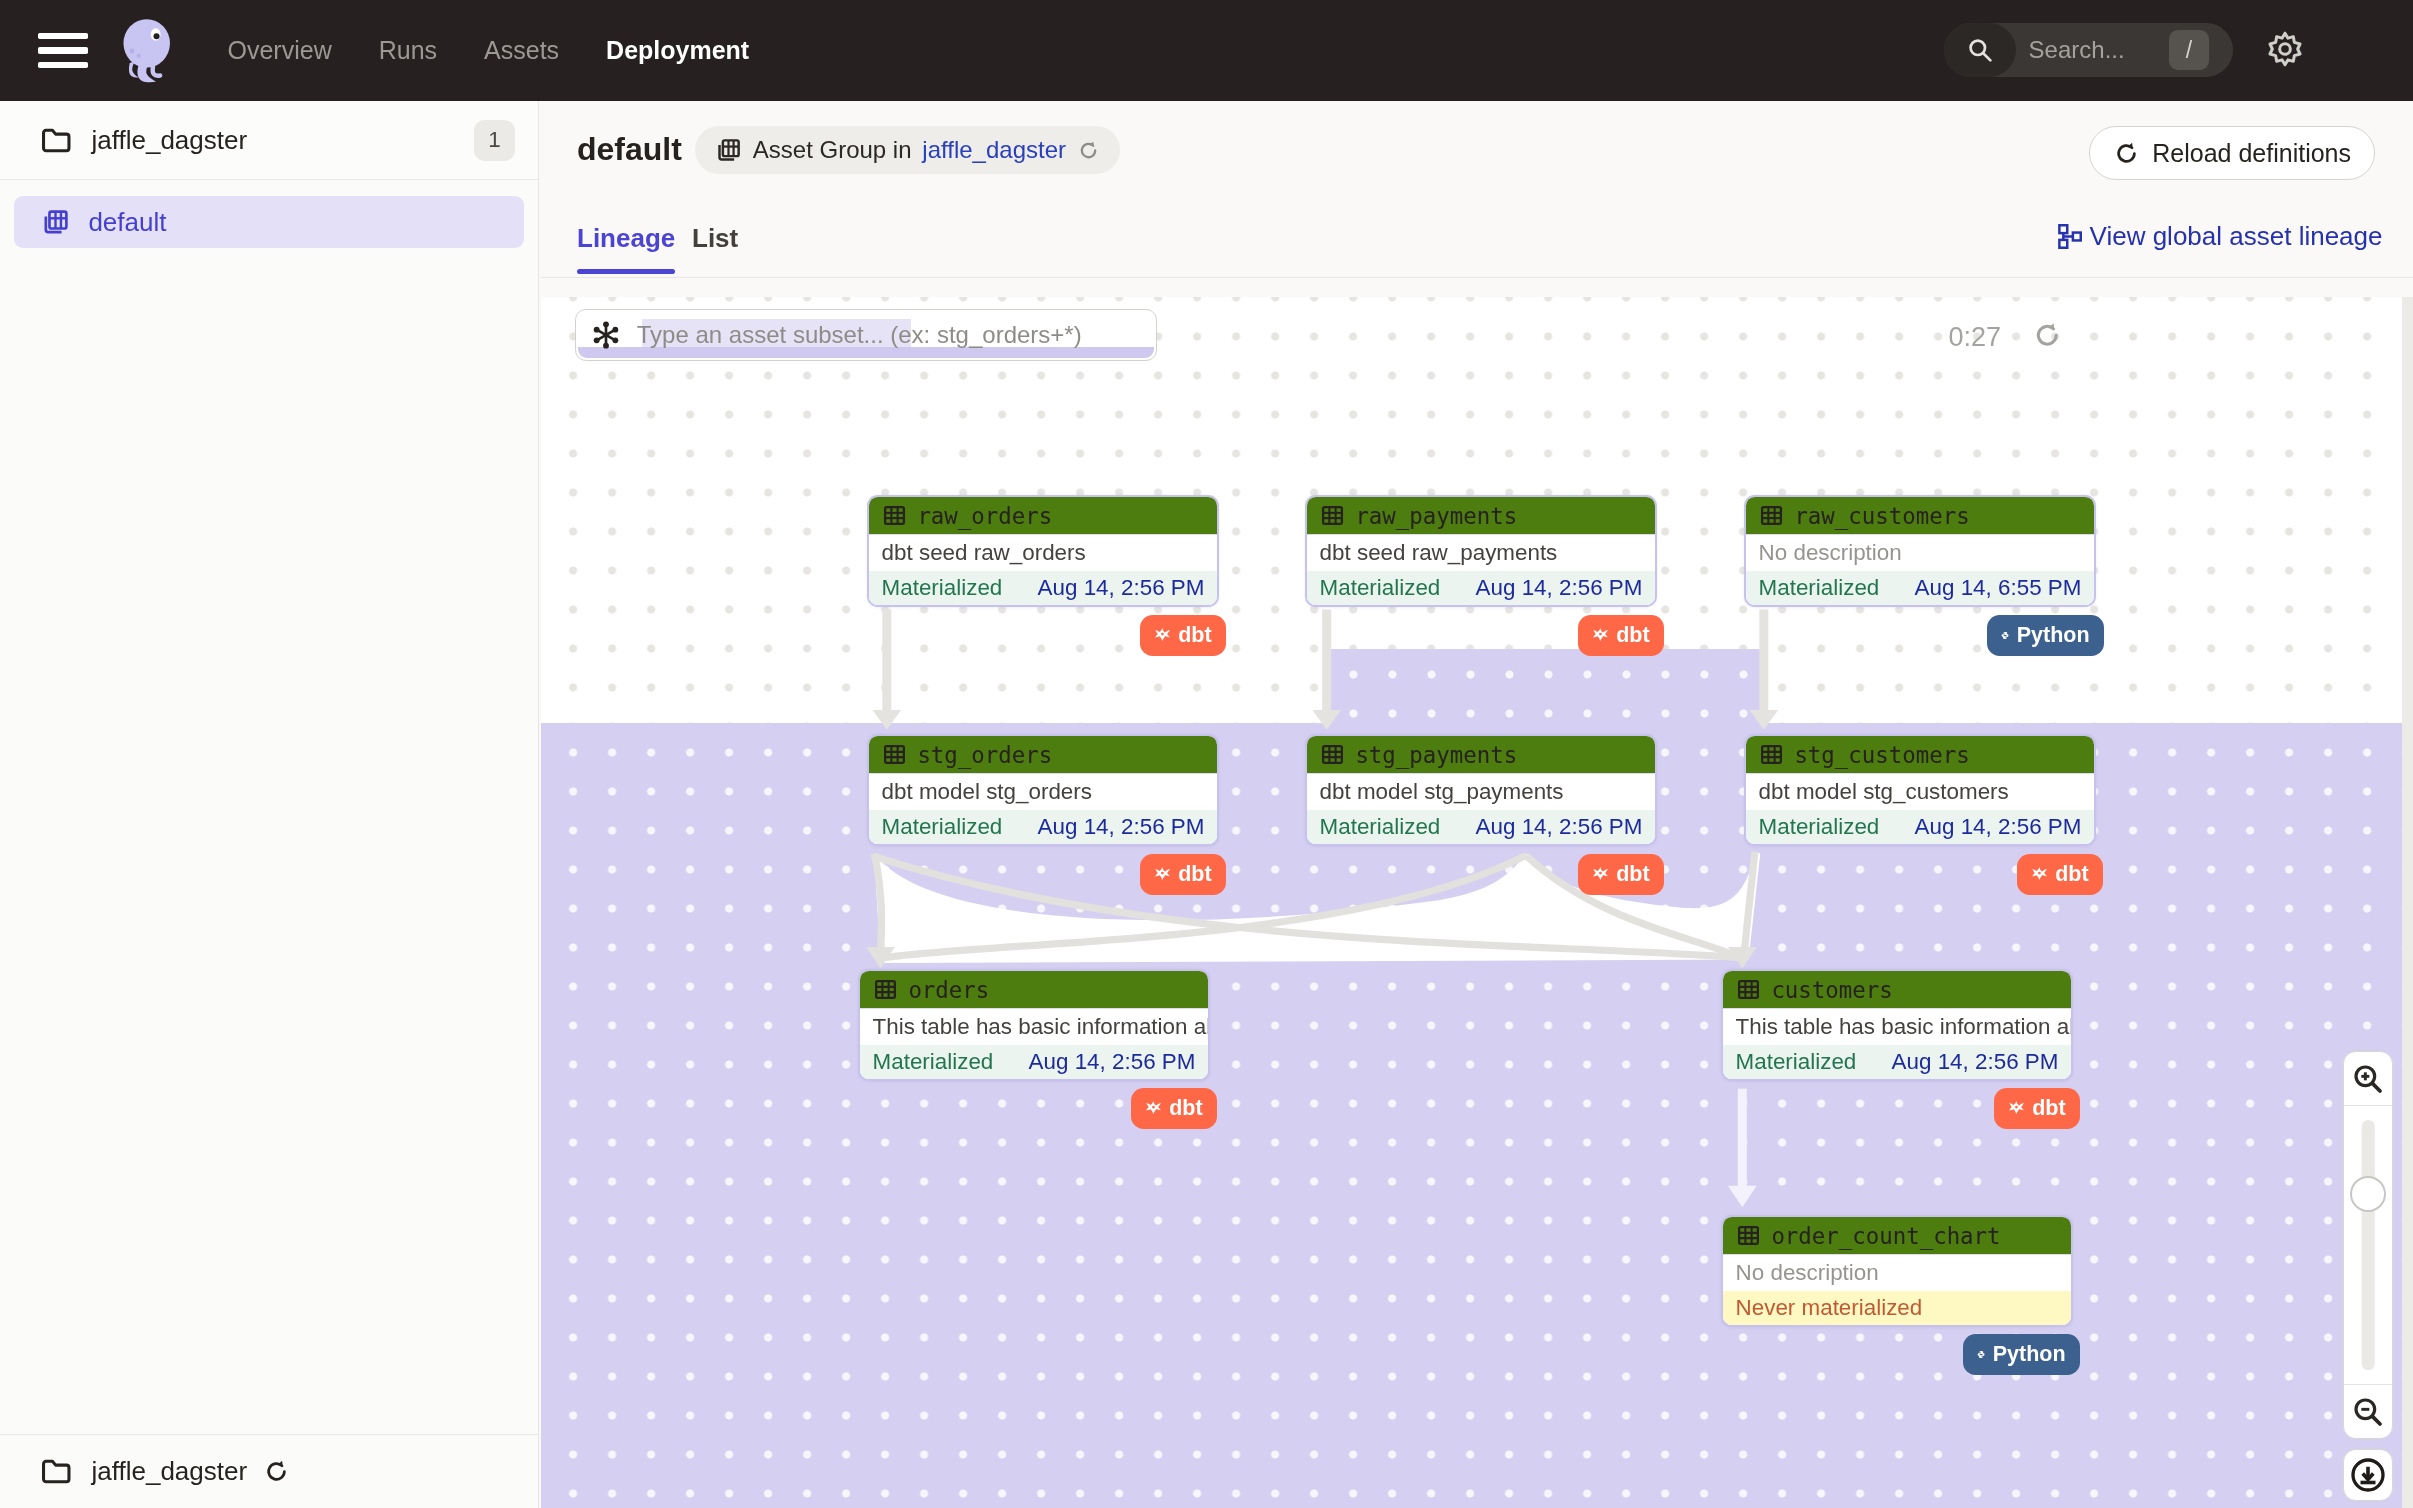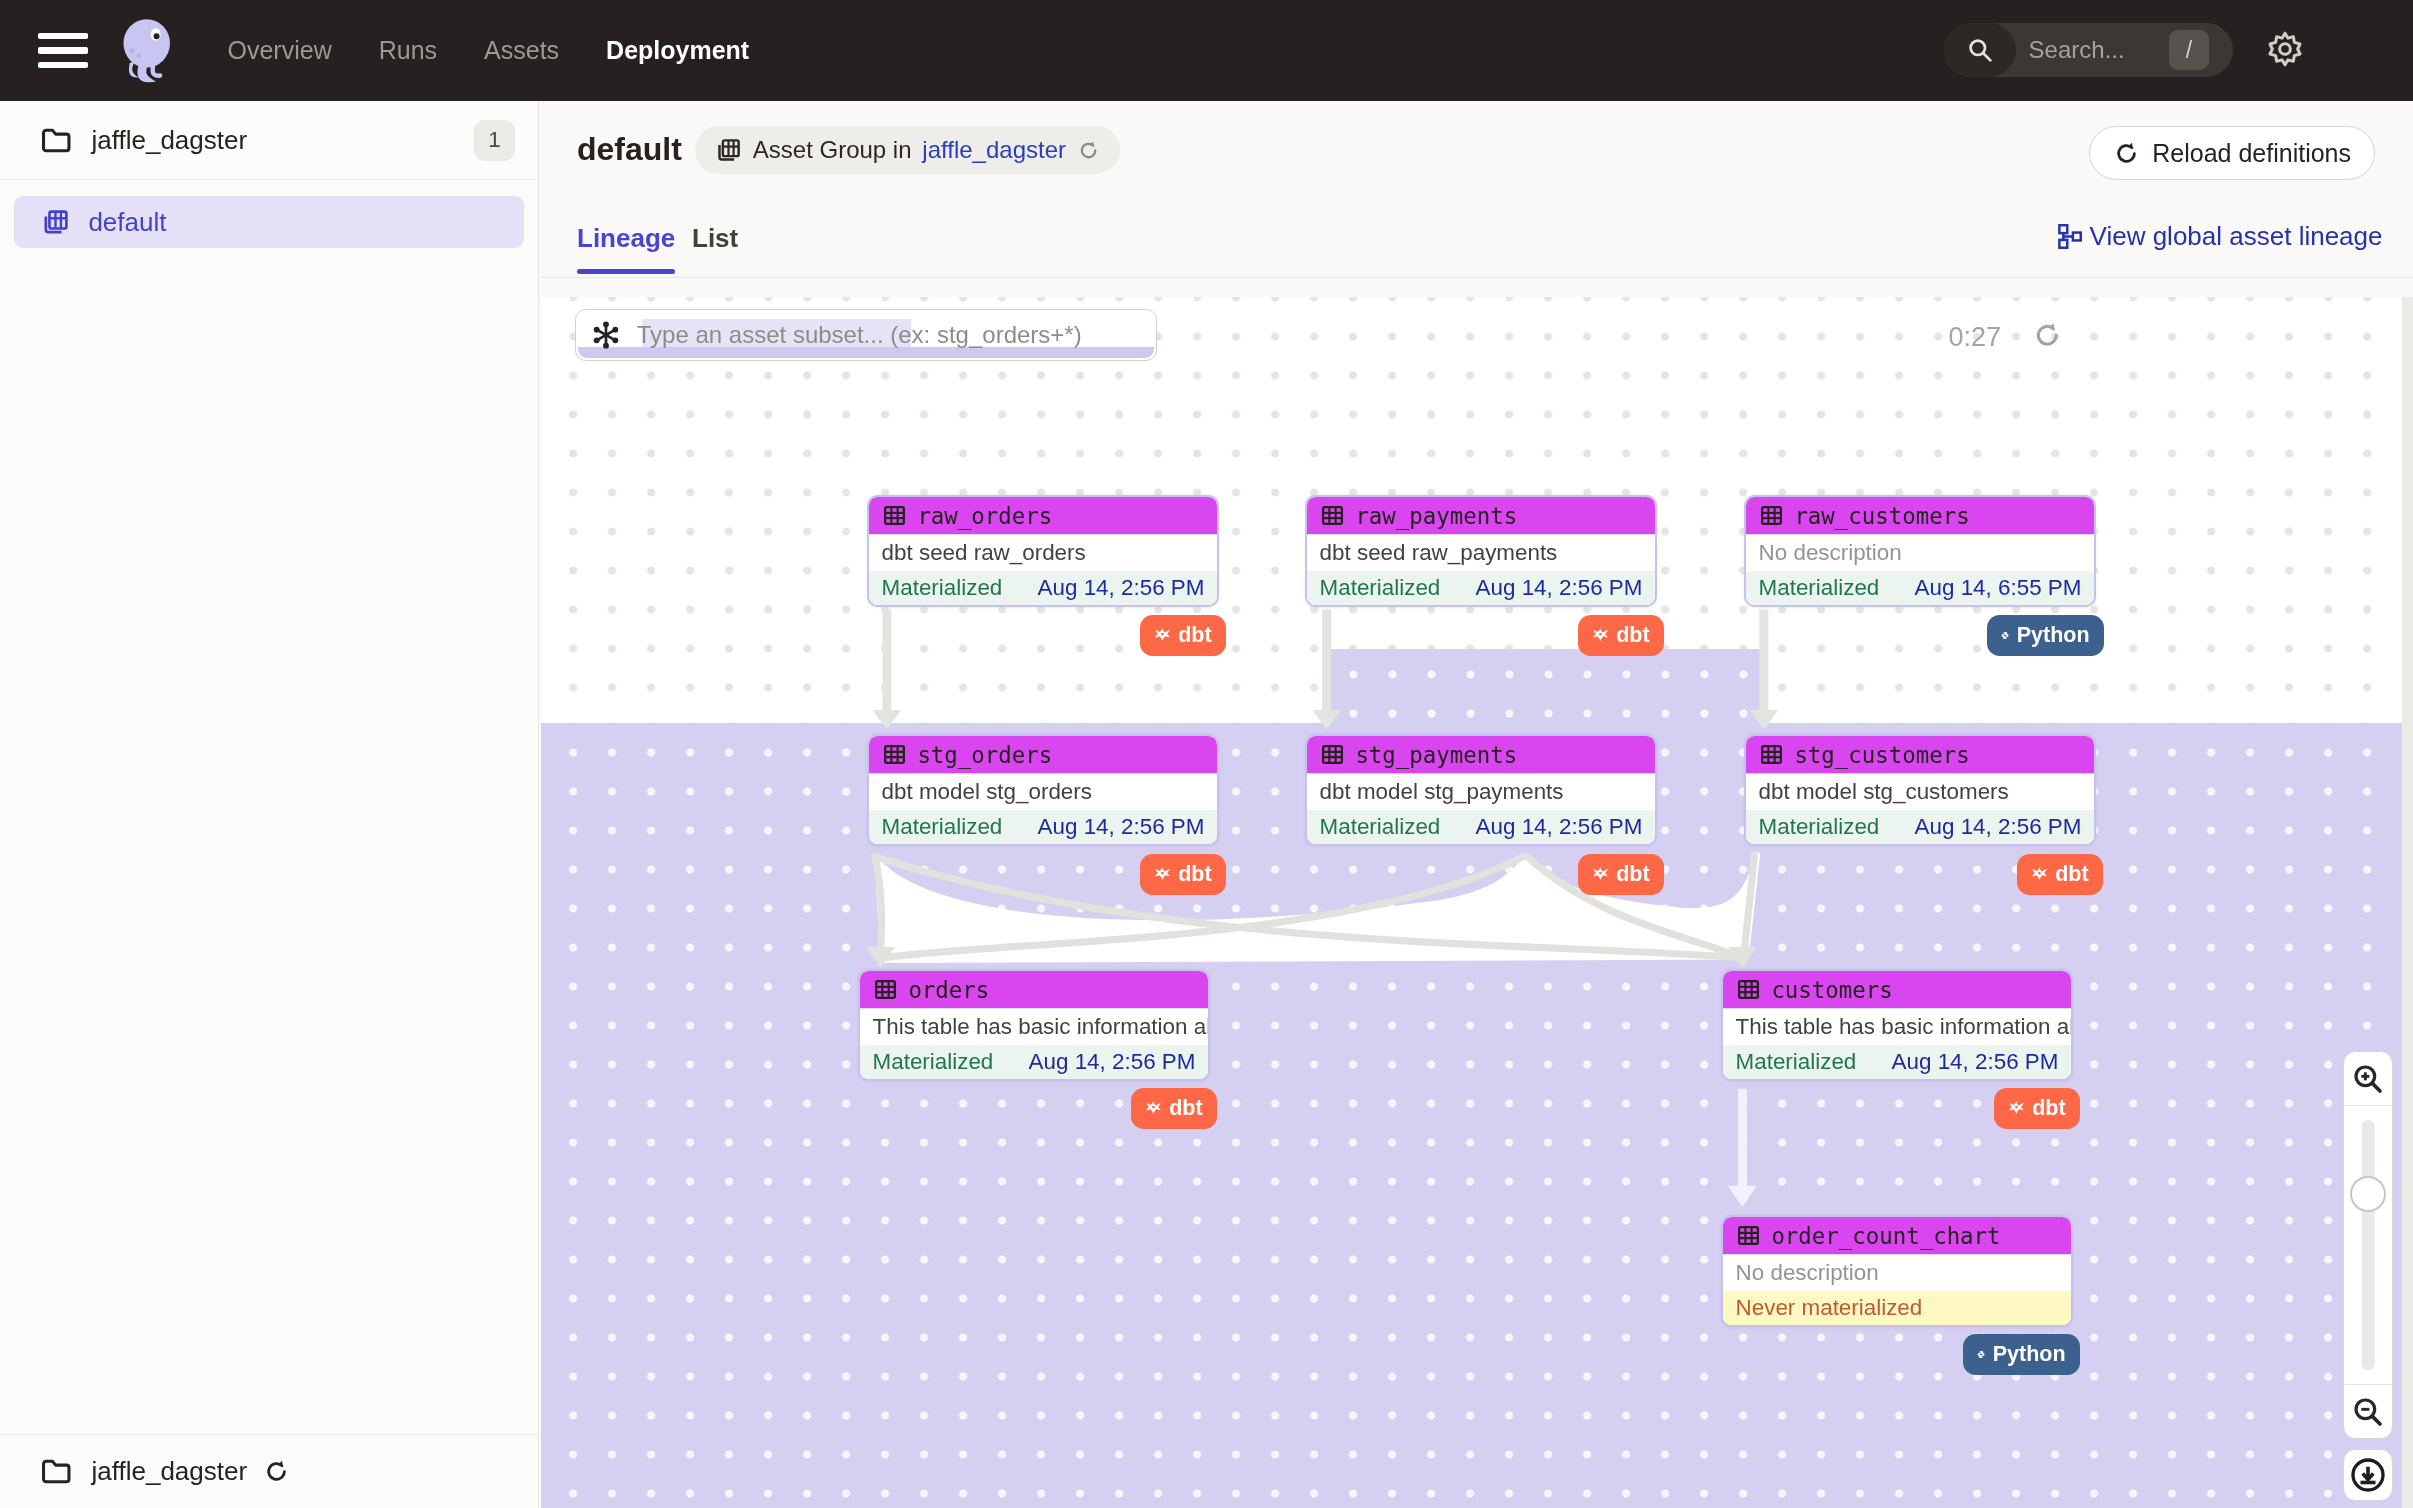--- a/index.html
+++ b/index.html
@@ -65,21 +65,21 @@
   #timer { position:absolute; right:413px; top:25px; font-size:27px; color:#A5A39F; }
   #toolbar-refresh { position:absolute; right:352px; top:23px; cursor:pointer; }
   #mat-btn { position:absolute; right:20px; top:9px; height:56px; background:#262221; border-radius:9px; display:flex; align-items:center; color:#FFFFFF; cursor:pointer; }
   #mat-btn .lbl { font-size:26px; margin:0 23px 0 12.6px; }
   #mat-btn .sparkle { margin-left:20px; }
   #mat-btn .divider { width:1.8px; align-self:stretch; background:rgba(255,255,255,.25); }
   #mat-btn .caret { width:52px; text-align:center; font-size:21.5px; }
 
   
   .node { position:absolute; width:352px; height:112px; border:2.7px solid #C7C2ED; border-radius:10.8px; background:#FFFFFF; overflow:hidden; cursor:pointer; box-shadow:0 0.9px 2.7px rgba(60,50,140,.08); }
-  .node-header { height:38px; background:#d946ef; border-bottom:1.8px solid #DDDAF2; display:flex; align-items:center; padding-left:12.6px; gap:10.8px; }
+  .node-header { height:38px; background:#4d7c0f; border-bottom:1.8px solid #DDDAF2; display:flex; align-items:center; padding-left:12.6px; gap:10.8px; }
   .node-name { font-family:"DejaVu Sans Mono", monospace; font-size:22.4px; color:#26221F; }
   .node-body { height:36px; display:flex; align-items:center; padding-left:12.6px; font-size:22.4px; color:#45413E; white-space:nowrap; }
   .node-body.muted { color:#97948F; }
   .node-footer { height:34px; display:flex; align-items:center; justify-content:space-between; padding:0 12.6px; font-size:22.4px; }
   .node-footer.ok { background:#EBF4EF; }
   .node-footer.ok .st { color:#22754F; }
   .node-footer.ok .ts { color:#1D2A9D; }
   .node-footer.never { background:#fef9c3;text-align:center; }
   .node-footer.never .st { color:#C05A33; }
   .badge { position:absolute; height:41px; border-radius:12.6px; display:flex; align-items:center; justify-content:center; gap:7.2px; color:#FFF; font-weight:bold; font-size:21.5px; padding:0 14.4px; }

